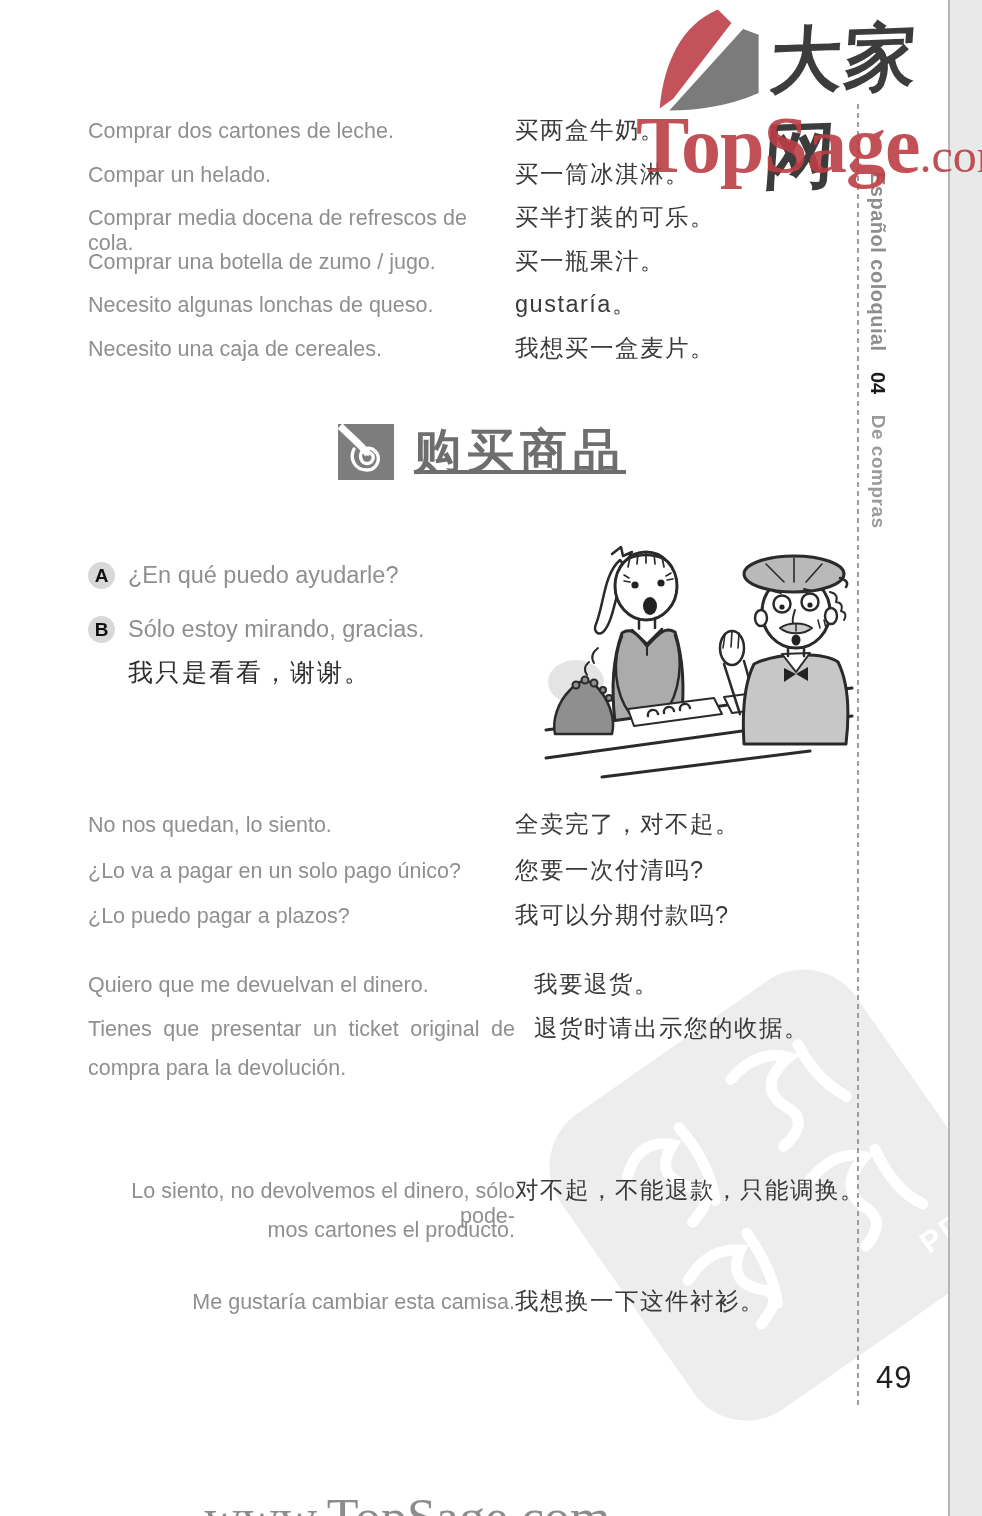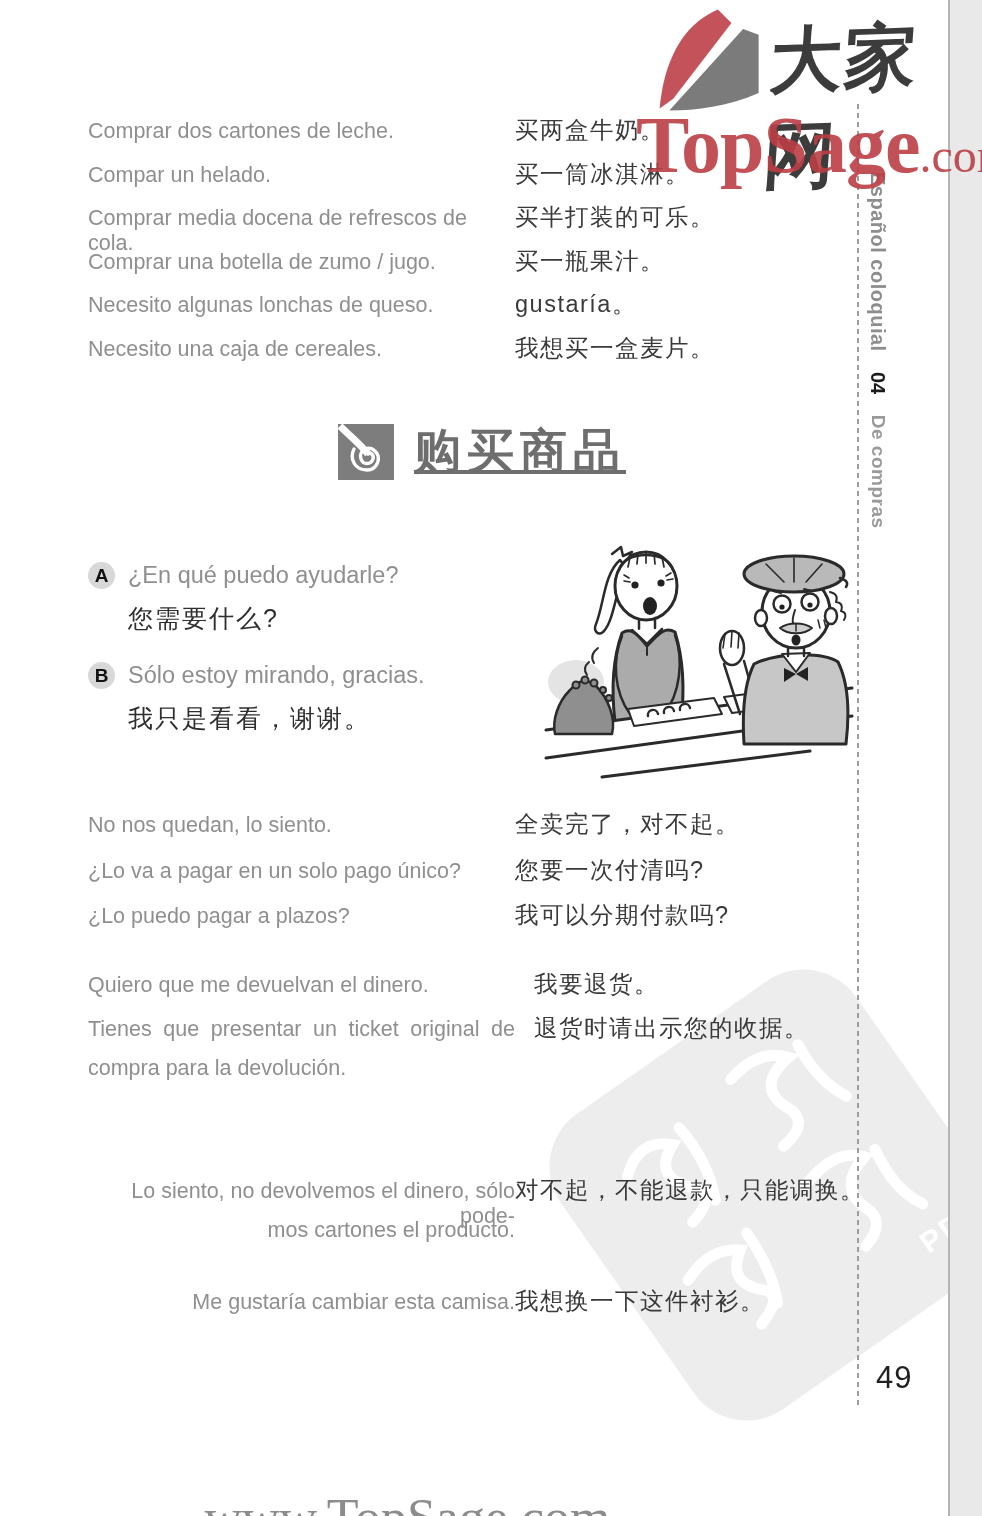--- a/index.html
+++ b/index.html
@@ -176,21 +176,20 @@
       </svg>
     </div>
     <div class="section-title">购买商品</div>
   </div>
 
   <div class="dialogue">
     <div class="dlg-row">
       <span class="badge">A</span>
       <span class="dlg-es">¿En qué puedo ayudarle?</span>
     </div>
-    <div class="dlg-zh">您需要什么?</div>
     <div class="dlg-row dlg-b">
       <span class="badge">B</span>
       <span class="dlg-es">Sólo estoy mirando, gracias.</span>
     </div>
     <div class="dlg-zh">我只是看看，谢谢。</div>
   </div>
 
   <div class="illustration">
     <svg width="318" height="252" viewBox="0 0 318 252">
       <g stroke="#2a2a2a" stroke-linecap="round" stroke-linejoin="round">

